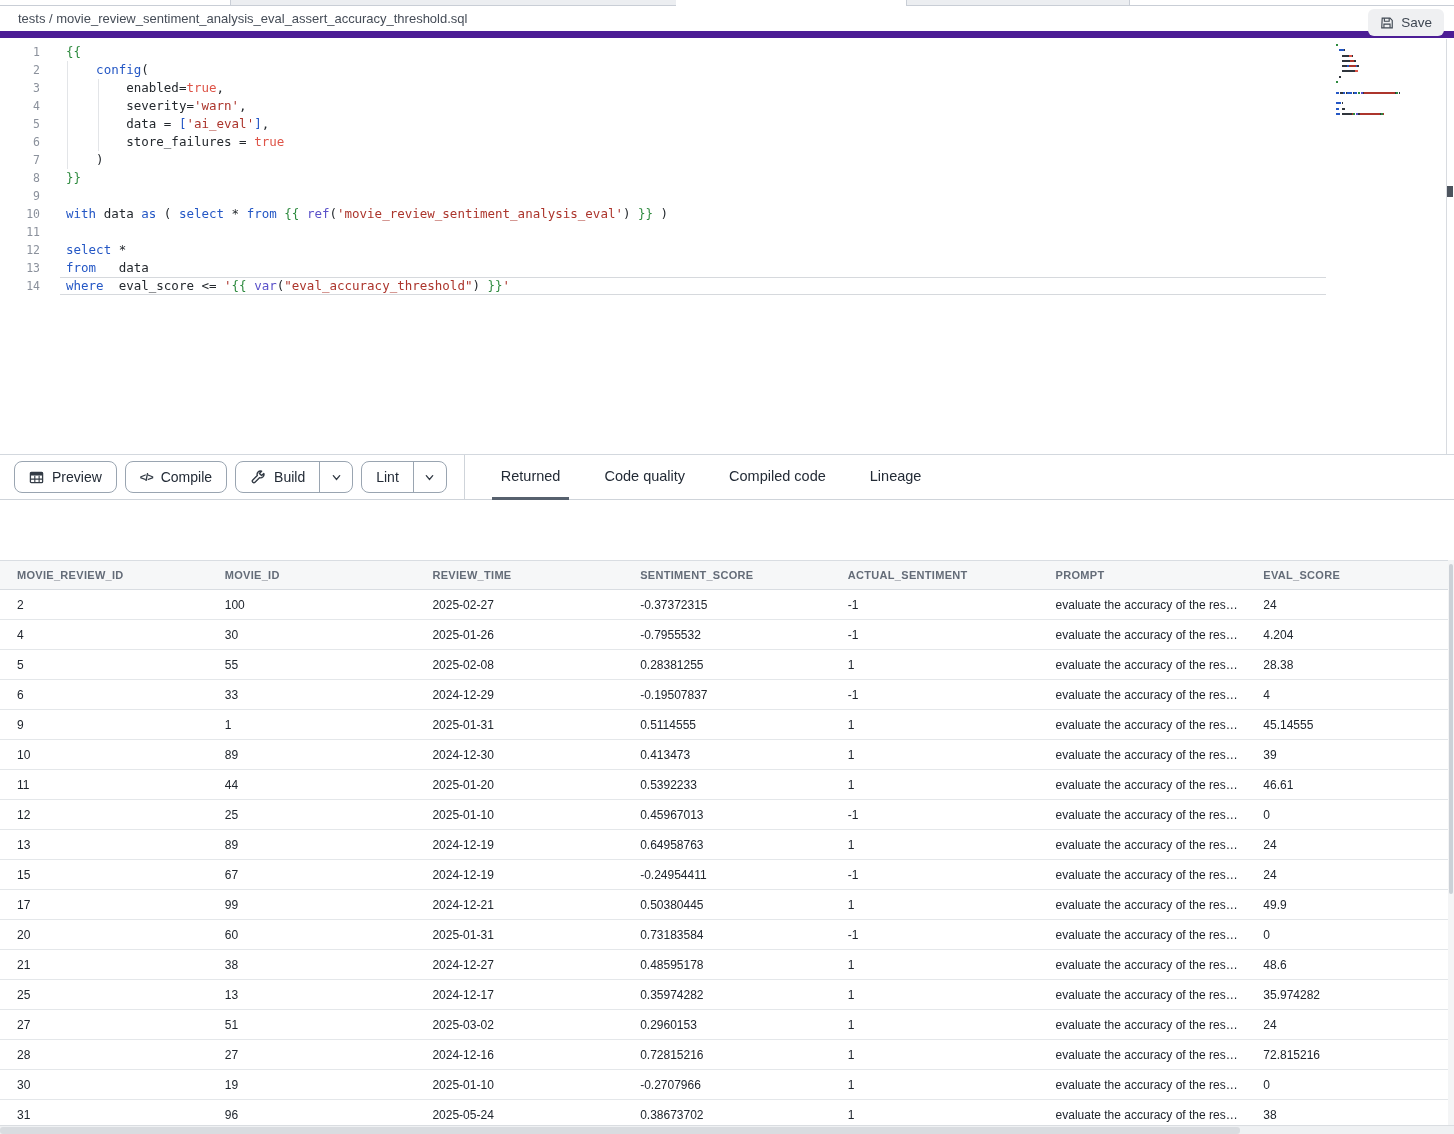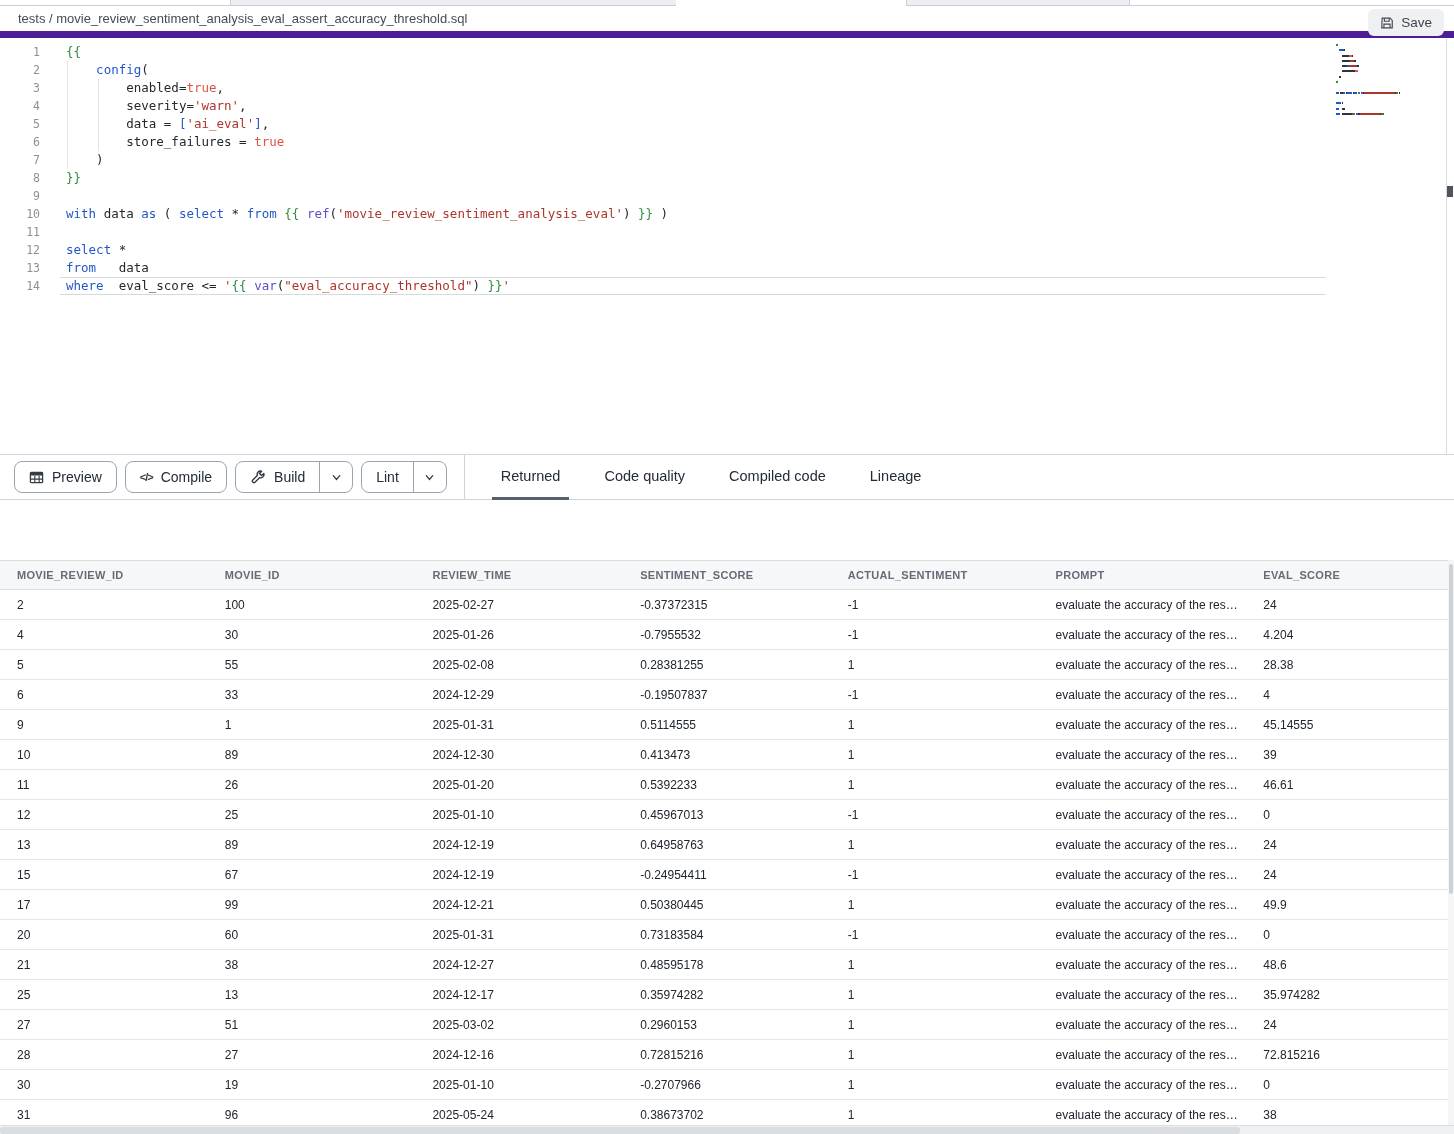--- a/index.html
+++ b/index.html
@@ -340,21 +340,21 @@
           <div class="td prompt-cell">
             <span>evaluate the accuracy of the res…</span>
             <svg width="9" height="11" viewBox="0 0 9 12" fill="none" stroke="#343a42" stroke-width="1.4" stroke-linecap="round">
               <polyline points="2,2.5 6.5,6 2,9.5"></polyline>
             </svg>
           </div>
           <div class="td">39</div>
         </div>
         <div class="trow">
           <div class="td">11</div>
-          <div class="td">26</div>
+          <div class="td">44</div>
           <div class="td">2025-01-20</div>
           <div class="td">0.5392233</div>
           <div class="td">1</div>
           <div class="td prompt-cell">
             <span>evaluate the accuracy of the res…</span>
             <svg width="9" height="11" viewBox="0 0 9 12" fill="none" stroke="#343a42" stroke-width="1.4" stroke-linecap="round">
               <polyline points="2,2.5 6.5,6 2,9.5"></polyline>
             </svg>
           </div>
           <div class="td">46.61</div>

